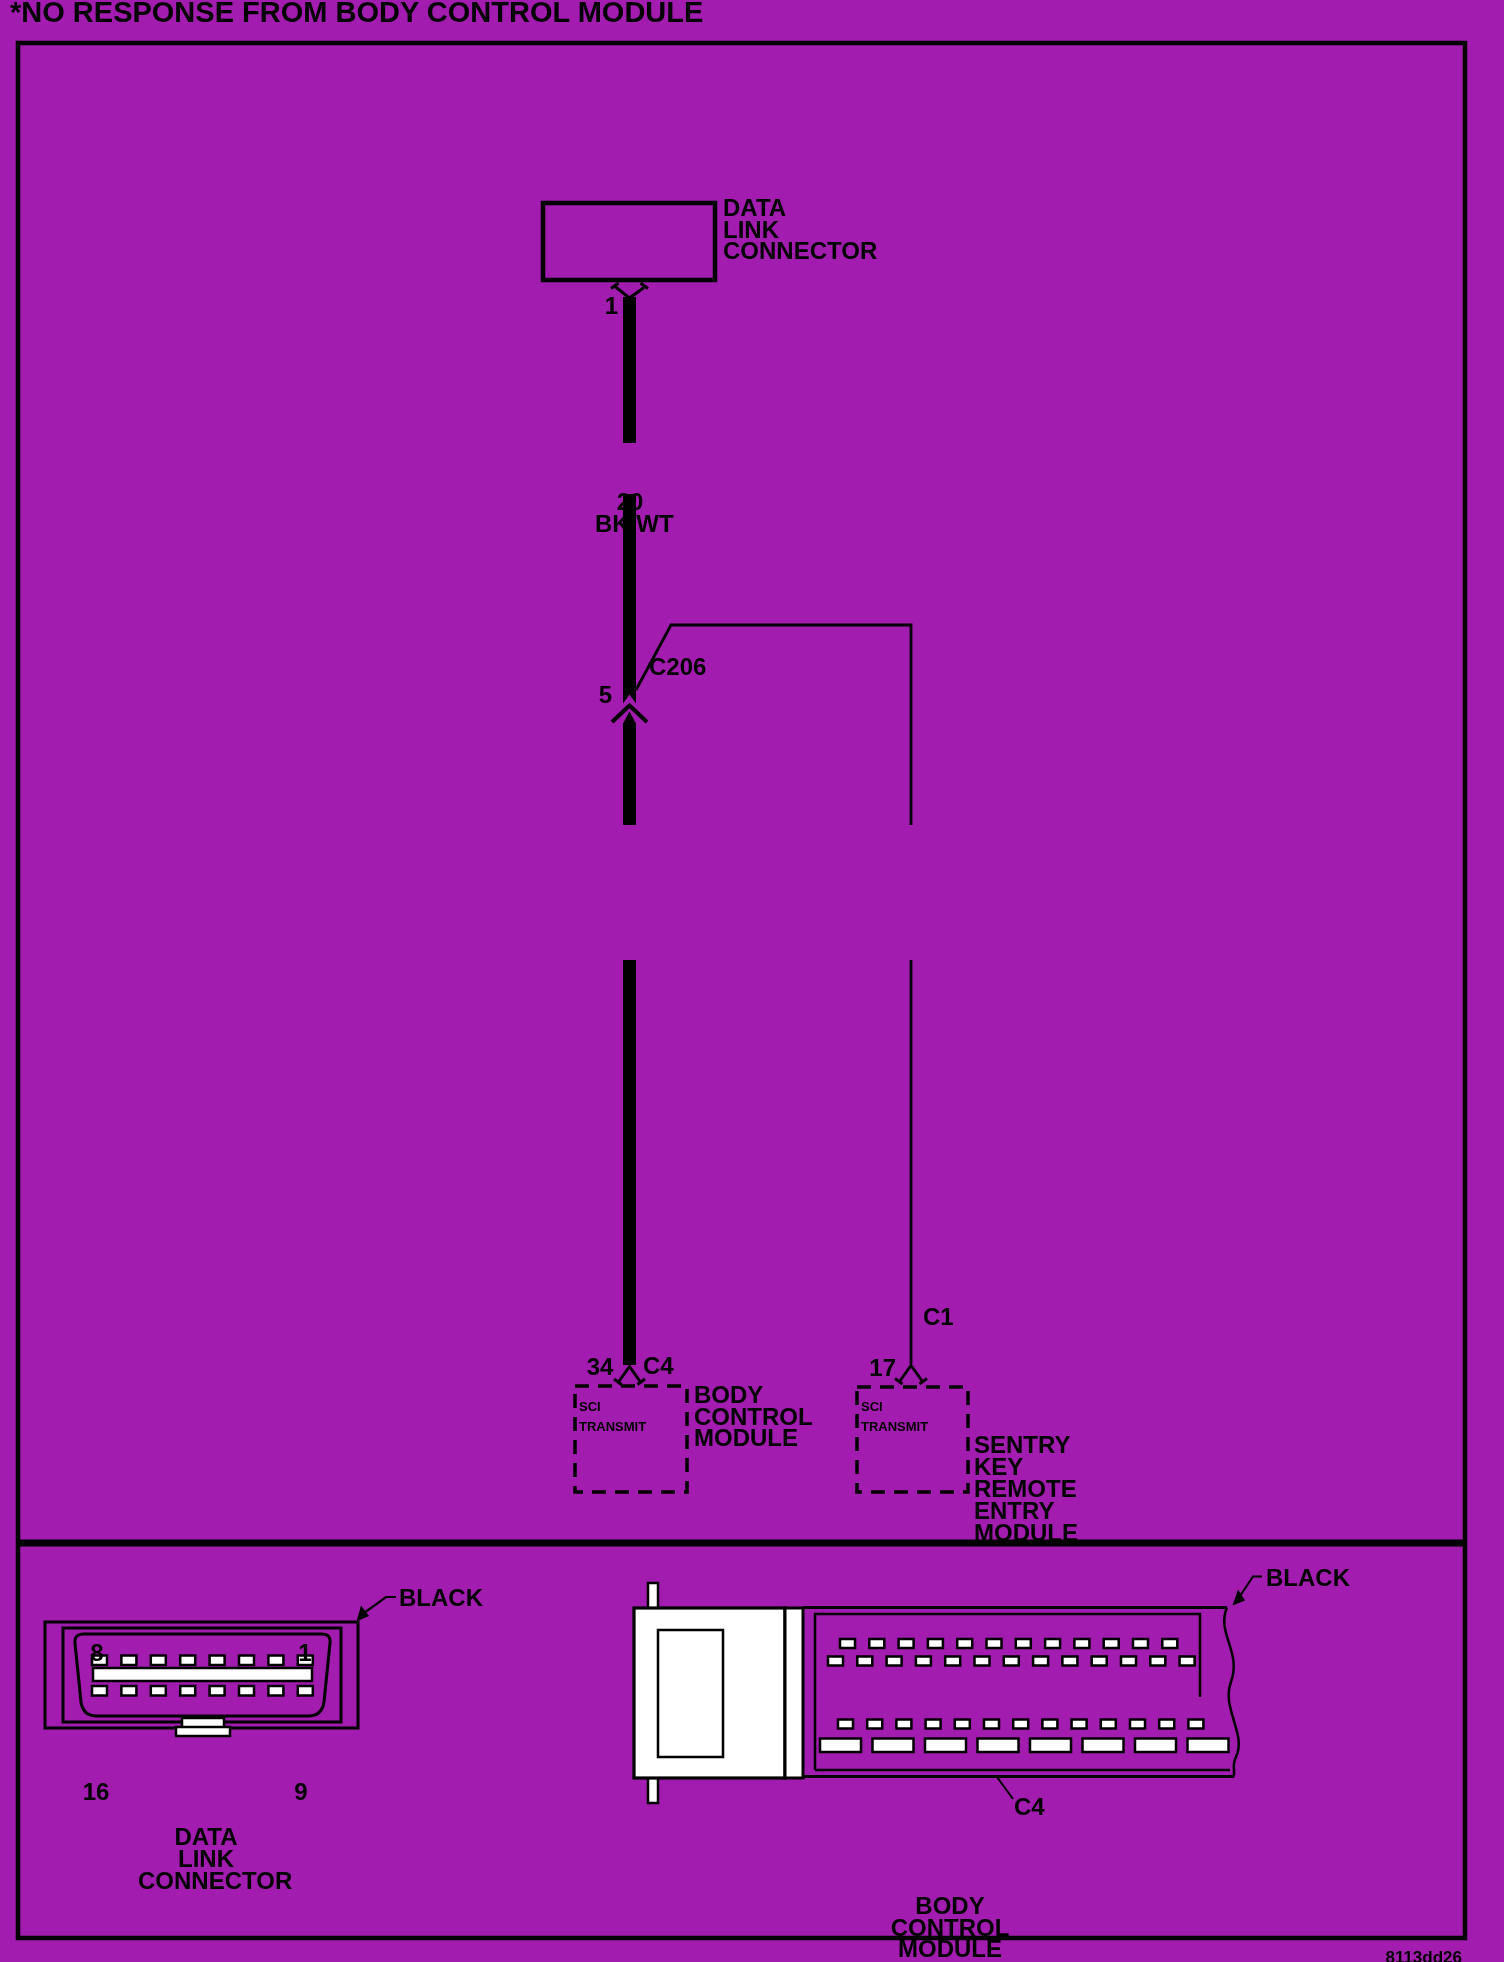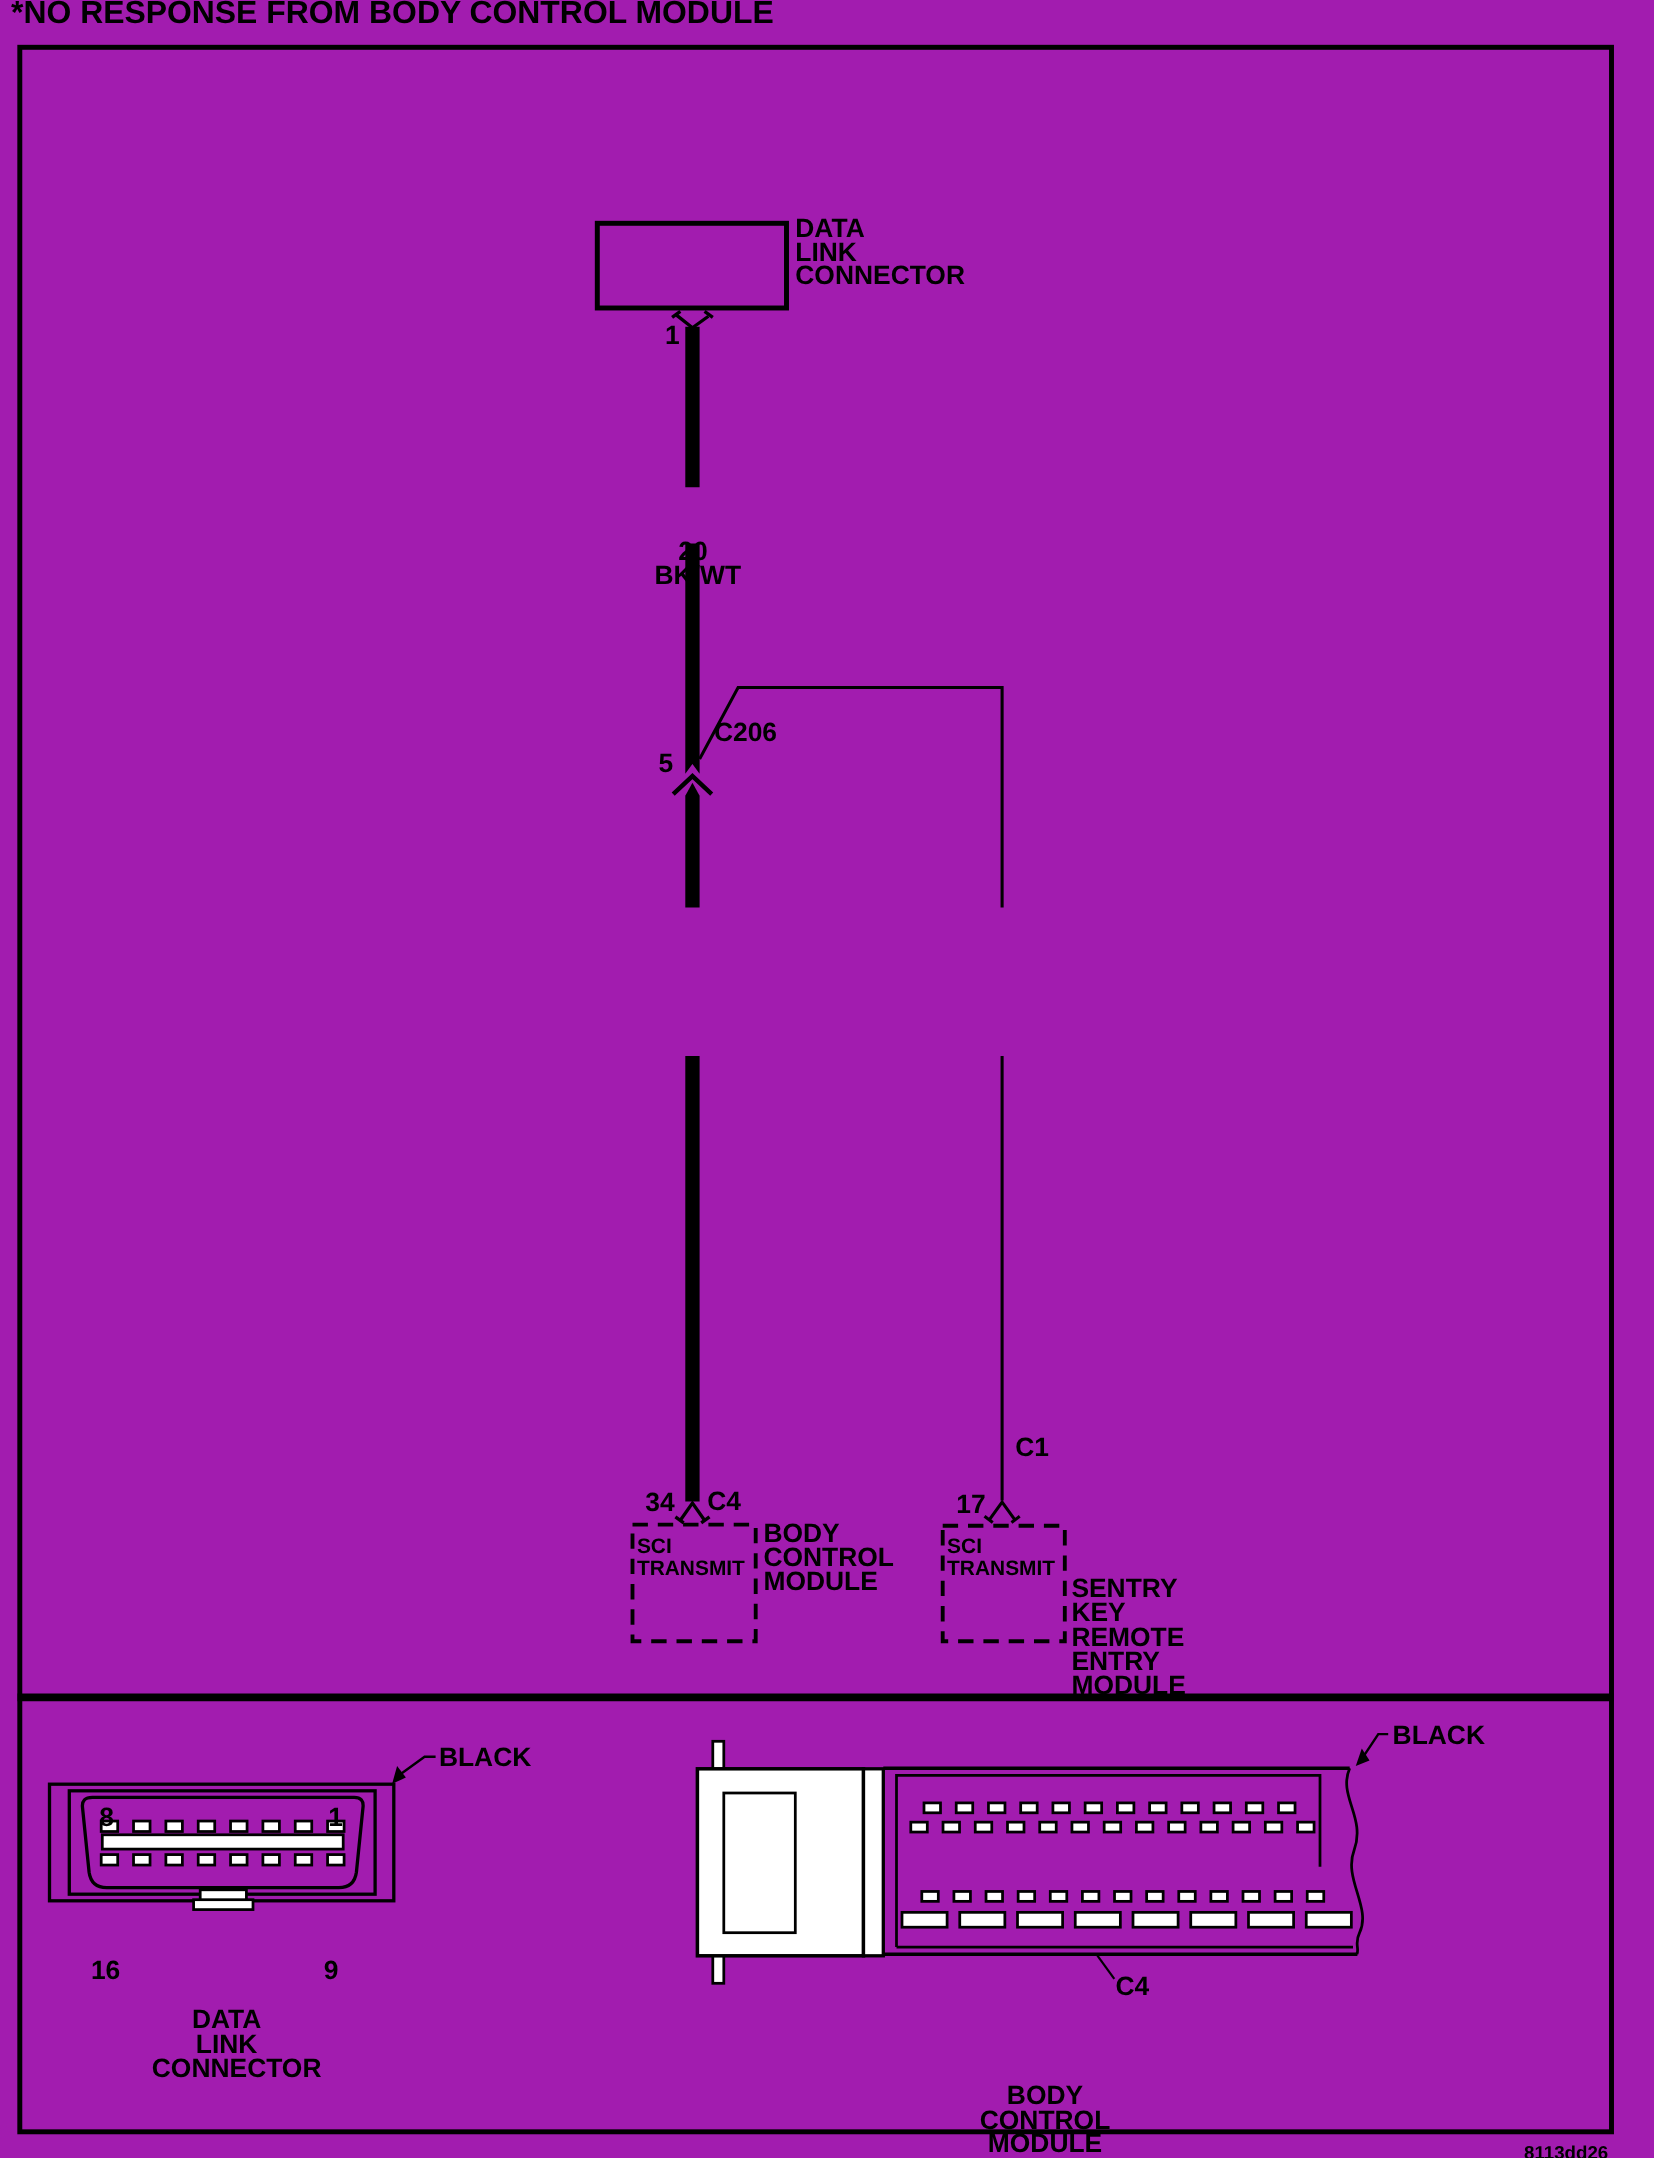--- a/index.html
+++ b/index.html
@@ -8,21 +8,21 @@
     font-family:"Liberation Sans",sans-serif;color:#000;overflow:hidden;
   }
   svg{position:absolute;left:0;top:0;}
   .label{
     position:absolute;font-weight:bold;color:#000;
     font-size:24px;line-height:21.5px;white-space:pre-line;
   }
   .title{
     left:10px;top:2px;font-size:29px;letter-spacing:0px;white-space:nowrap;
   }
-  .small{font-size:19px;line-height:20px;}
+  .small{font-size:13px;line-height:20px;}
   .ctr{text-align:center;margin-top:48px;}
   .rt{text-align:right;}
   .figid{font-size:17px;}
 </style>
 </head>
 <body>
 
 <div id="page">
 
   <svg width="1504" height="1962" viewBox="0 0 1504 1962">

